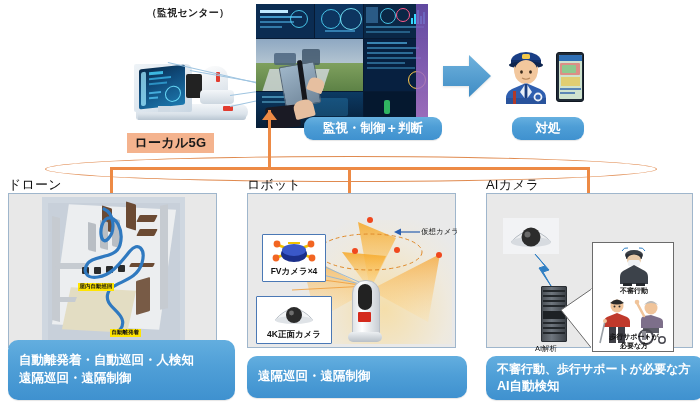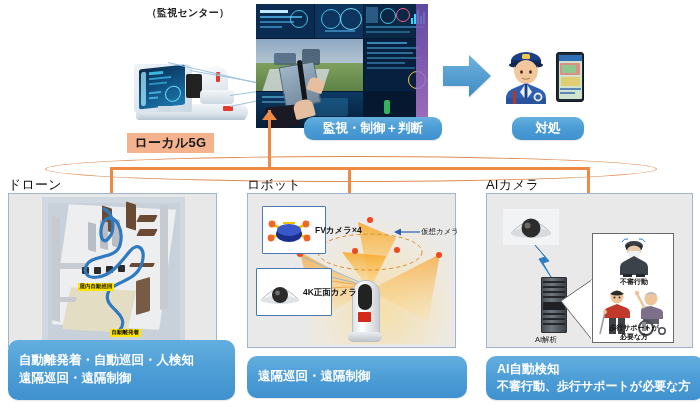--- a/index.html
+++ b/index.html
@@ -119,21 +119,21 @@
   .yellowlbl{
     position:absolute;background:#ffe400;color:#111;
     font-size:5.5px;line-height:1;padding:1px 1.5px;white-space:nowrap;
     font-weight:700;
   }
 
   
   .card{
     position:absolute;background:#ffffff;border:1px solid #4a78b5;
     box-sizing:border-box;border-radius:1px;
-    display:flex;align-items:center;justify-content:flex-start;
+    display:flex;flex-direction:column;align-items:center;justify-content:flex-start;margin-top:28px;
   }
   .card-label{font-size:8.5px;font-weight:700;color:#111;white-space:nowrap;}
   .dotred{position:absolute;width:6px;height:6px;border-radius:50%;background:#f0481e;}
   .virtlbl{position:absolute;font-size:7.5px;color:#111;white-space:nowrap;}
 
   
   .whitebox{position:absolute;background:#fff;border:1px solid #6b6b6b;box-sizing:border-box;}
   .server{position:absolute;background:linear-gradient(90deg,#4a4f55,#6f767e 40%,#3c4147);border:1px solid #2a2e33;border-radius:1px;overflow:hidden;}
   .server .slot{position:absolute;left:1px;right:1px;height:2px;background:#23272b;}
   .ailbl{position:absolute;font-size:7.5px;color:#111;white-space:nowrap;}
@@ -443,21 +443,21 @@
 
   <div class="abs pill caption" style="left:247px;top:356px;width:209px;height:42px;">
     <div>
       <span>遠隔巡回・遠隔制御</span>
     </div>
   </div>
 
   <div class="abs panel-title" style="left:486px;top:176px;">AIカメラ</div>
 
   <div class="abs panel shade" style="left:486px;top:193px;width:207px;height:155px;">
-    <div class="abs" style="left:0;top:7px;width:207px;height:155px;overflow:hidden;">
+    <div class="abs" style="left:0;top:16px;width:207px;height:155px;overflow:hidden;">
 
       <div class="domecam" style="left:16px;top:8px;width:56px;height:36px;">
         <svg width="56" height="36" viewBox="0 0 56 36">
           <rect x="0" y="0" width="56" height="36" fill="#f2f3f5"></rect>
           <path d="M8,24 q20,-22 40,0 z" fill="#eceef0" stroke="#b5bbc2" stroke-width="1"></path>
           <ellipse cx="28" cy="24" rx="20" ry="5" fill="#d7dbe0"></ellipse>
           <circle cx="28" cy="19" r="9.5" fill="#2c2c2c"></circle>
           <circle cx="24.5" cy="16.5" r="3" fill="#6a6a6a"></circle>
         </svg>
       </div>
@@ -524,18 +524,18 @@
         </svg>
 
         <div class="minilbl" style="left:0;top:90px;width:82px;">歩行サポートが</div>
         <div class="minilbl" style="left:0;top:99px;width:82px;">必要な方</div>
       </div>
     </div>
   </div>
 
   <div class="abs pill caption" style="left:486px;top:356px;width:207px;height:44px;">
     <div>
+      <span style="font-size:12px;">不審行動、歩行サポートが必要な方</span>
       <span>AI自動検知</span>
-      <span style="font-size:12px;">不審行動、歩行サポートが必要な方</span>
     </div>
   </div>
 
 </div>
 
 </body></html>

